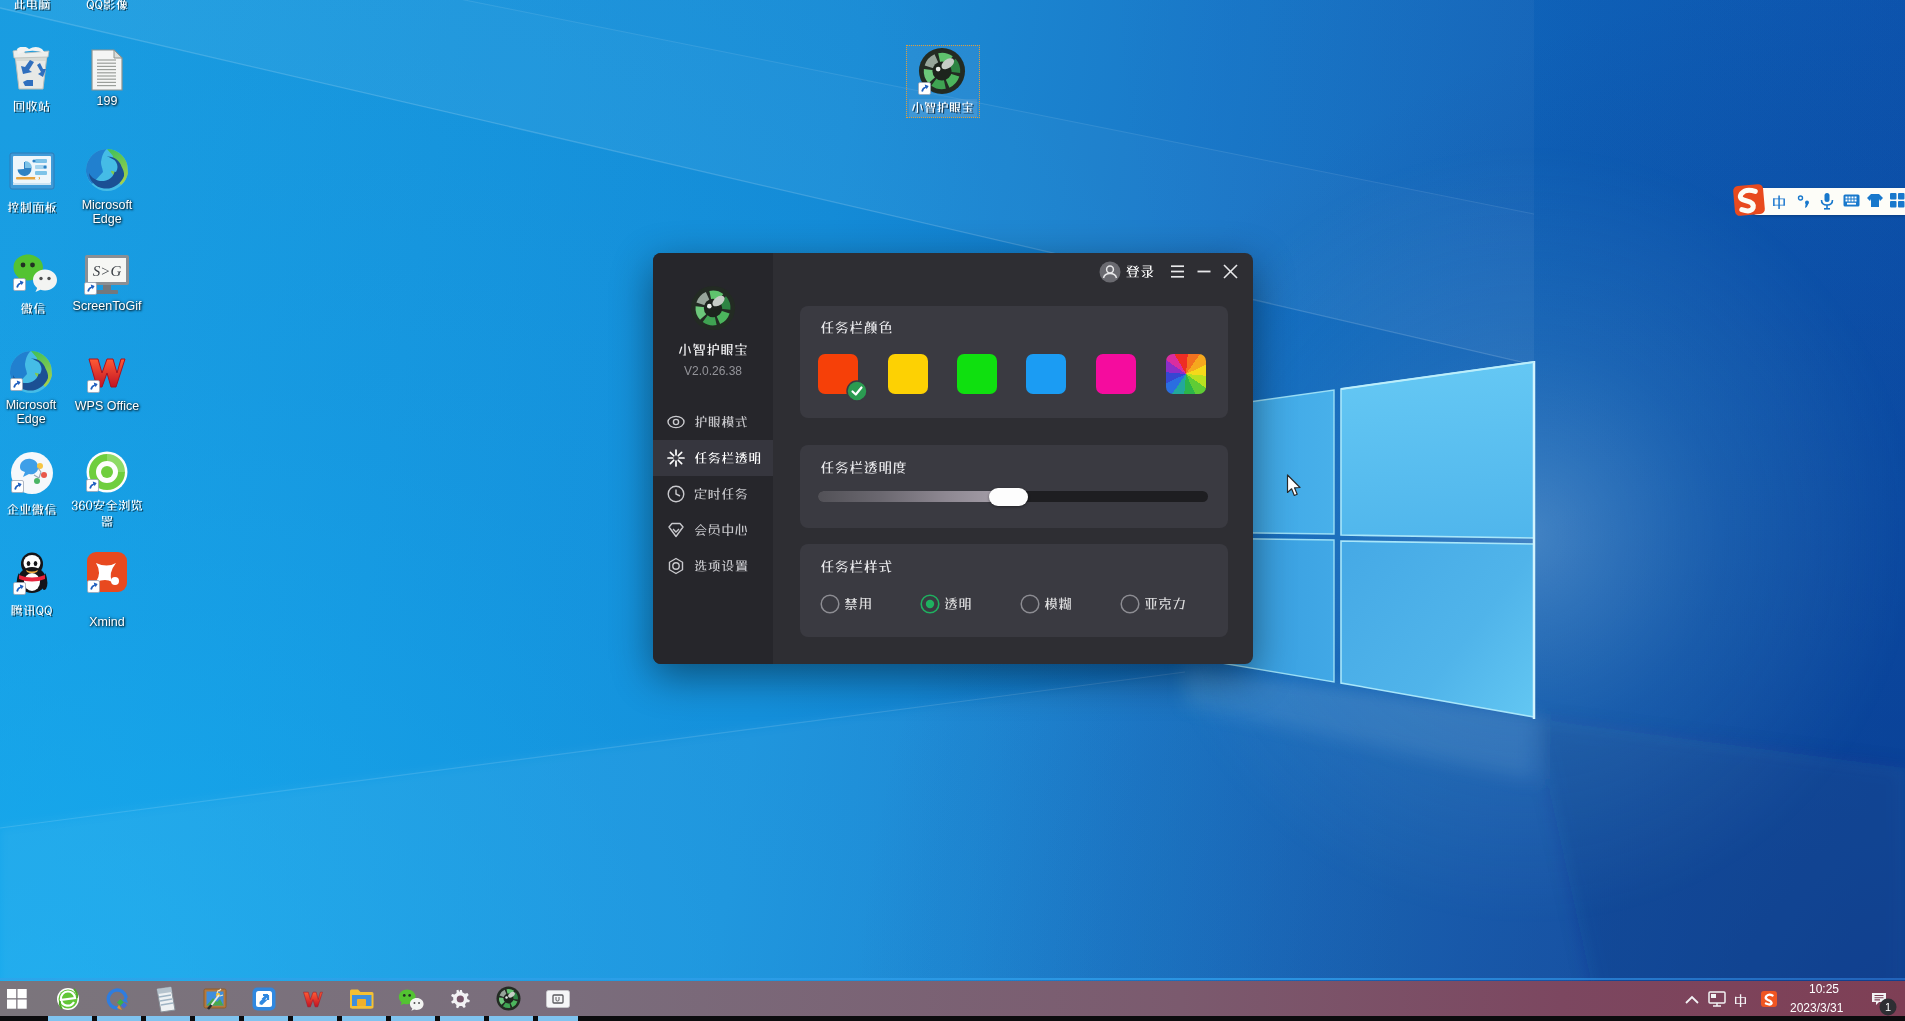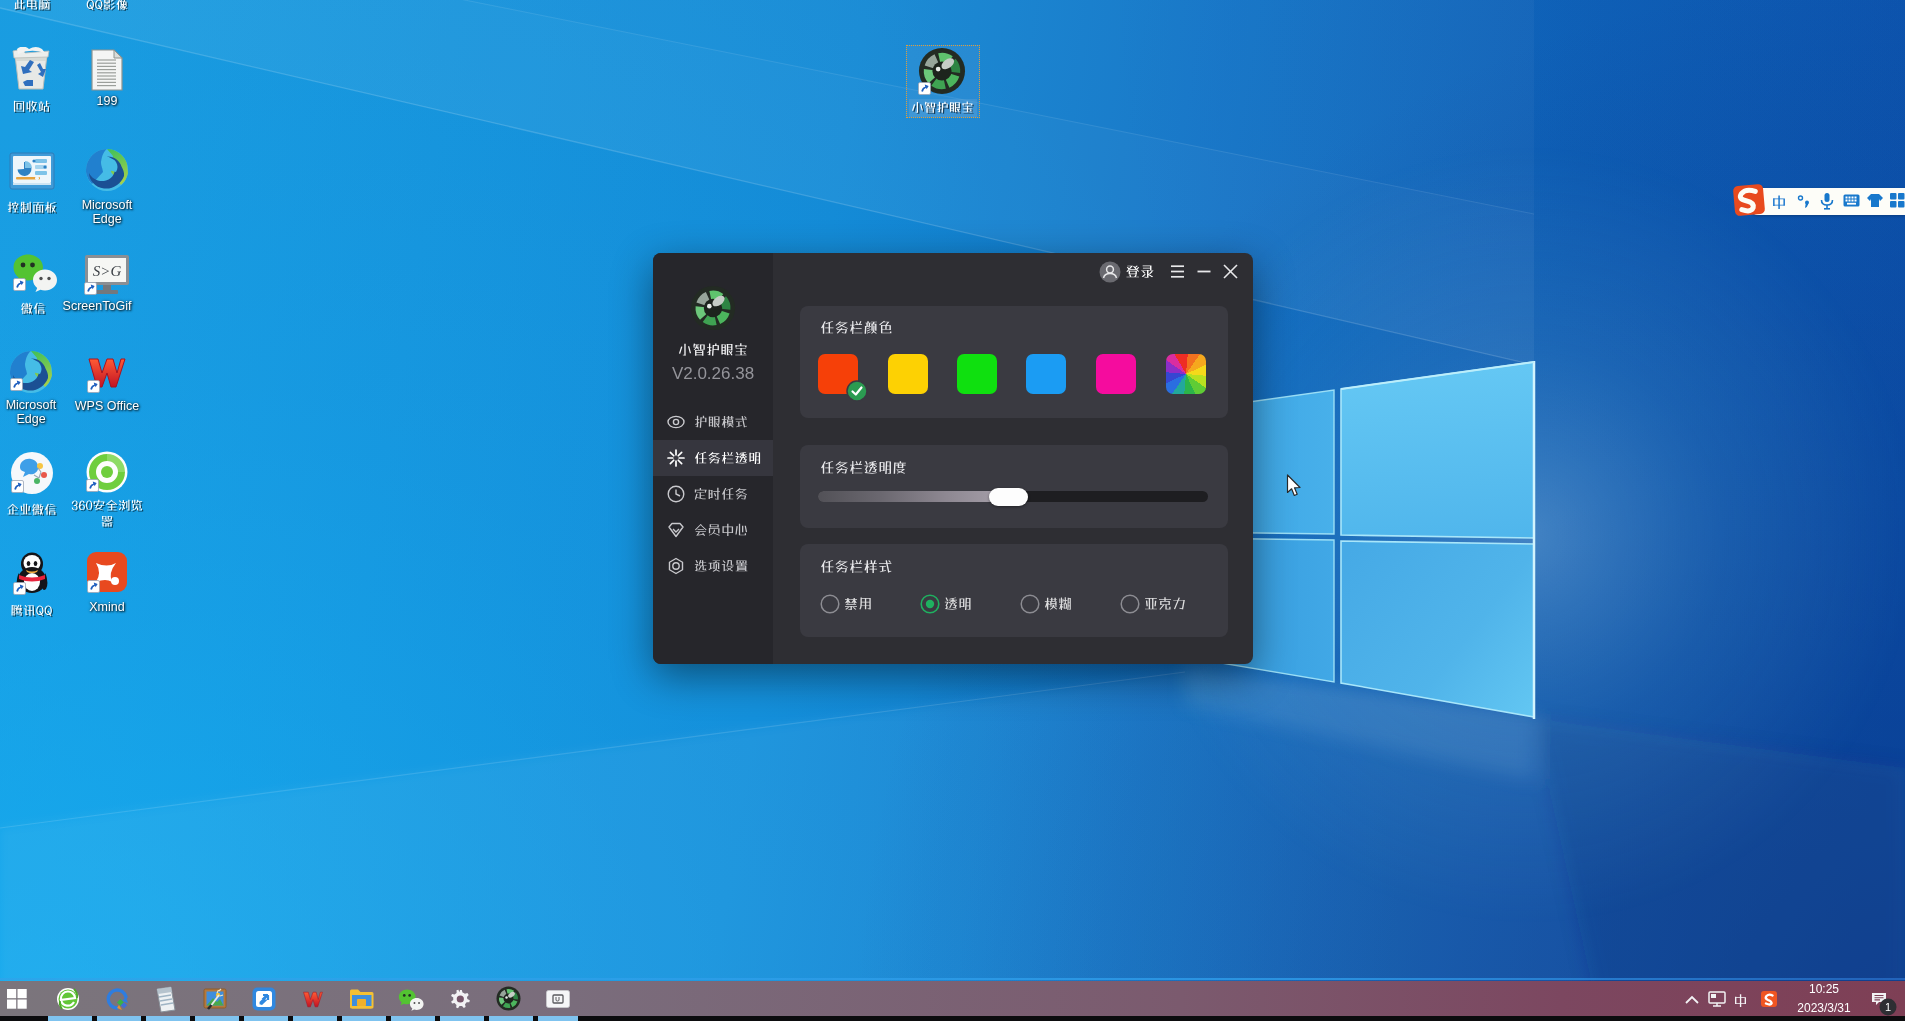--- a/index.html
+++ b/index.html
@@ -257,24 +257,24 @@
 <circle cx="42" cy="46" r="5" fill="#e8ece8"></circle>
       </g>
     </svg>
     <svg style="position:absolute;left:918px;top:82px;" width="13" height="13" viewBox="0 0 13 13">
       <rect x="0.5" y="0.5" width="12" height="12" rx="1.5" fill="#fff" stroke="#9aa5b5" stroke-width="0.8"></rect>
 <path d="M3.25 9.36 Q 3.9 5.46 7.280000000000001 4.68 L 6.76 2.6 L 10.66 3.9 L 8.58 7.280000000000001 L 8.06 5.72 Q 5.46 6.76 4.94 9.75 Z" fill="#1f5fbf"></path>
     </svg>
     <div class="lbl" style="left:0;top:94px;width:214px">&nbsp;</div>
     <div class="lbl" style="left:80px;top:94px;width:54px">199</div>
     <div class="lbl" style="left:70px;top:198px;width:74px">Microsoft<br>Edge</div>
-    <div class="lbl" style="left:43px;top:299px;width:108px">ScreenToGif</div>
+    <div class="lbl" style="left:53px;top:299px;width:108px">ScreenToGif</div>
     <div class="lbl" style="left:-6px;top:398px;width:74px">Microsoft<br>Edge</div>
     <div class="lbl" style="left:70px;top:399px;width:74px">WPS Office</div>
-    <div class="lbl" style="left:73px;top:600px;width:68px">Xmind</div>
+    <div class="lbl" style="left:73px;top:615px;width:68px">Xmind</div>
     <div class="abs" style="left:653px;top:253px;width:600px;height:411px;border-radius:8px;background:#2e2e33;box-shadow:0 12px 40px rgba(0,0,0,0.45);overflow:hidden">
       <div class="abs" style="left:0;top:0;width:120px;height:411px;background:#26262b"></div>
       <div class="abs" style="left:0;top:187px;width:120px;height:36px;background:#36363e"></div>
       <div class="abs" style="left:147px;top:53px;width:428px;height:112px;background:#3a3a41;border-radius:8px"></div>
       <div class="abs" style="left:147px;top:192px;width:428px;height:83px;background:#3a3a41;border-radius:8px"></div>
       <div class="abs" style="left:147px;top:291px;width:428px;height:93px;background:#3a3a41;border-radius:8px"></div>
       <div class="abs" style="left:165px;top:101px;width:40px;height:40px;border-radius:7px;background:#f64008"></div>
       <div class="abs" style="left:235px;top:101px;width:40px;height:40px;border-radius:7px;background:#fdd103"></div>
       <div class="abs" style="left:304px;top:101px;width:40px;height:40px;border-radius:7px;background:#0fe00f"></div>
       <div class="abs" style="left:373px;top:101px;width:40px;height:40px;border-radius:7px;background:#1b9cf3"></div>
@@ -359,21 +359,21 @@
       <path d="M9 4.5 L9 9 L13 11" fill="none" stroke="#c9c9cd" stroke-width="1.4"></path>
     </svg>
     <svg style="position:absolute;left:667px;top:521px;" width="18" height="18" viewBox="0 0 18 18">
       <path d="M2 6 L5 2.5 L13 2.5 L16 6 L9 15.5 Z" fill="none" stroke="#c9c9cd" stroke-width="1.4" stroke-linejoin="round"></path>
       <path d="M6 8 L9 11 L12 8" fill="none" stroke="#c9c9cd" stroke-width="1.4"></path>
     </svg>
     <svg style="position:absolute;left:667px;top:557px;" width="18" height="18" viewBox="0 0 18 18">
       <path d="M9 1.5 L15.5 5.25 L15.5 12.75 L9 16.5 L2.5 12.75 L2.5 5.25 Z" fill="none" stroke="#c9c9cd" stroke-width="1.4" stroke-linejoin="round"></path>
       <circle cx="9" cy="9" r="3.2" fill="none" stroke="#c9c9cd" stroke-width="1.4"></circle>
     </svg>
-    <div class="abs" style="left:653px;top:364px;width:120px;text-align:center;font-size:17px;color:#94949a">V2.0.26.38</div>
+    <div class="abs" style="left:653px;top:364px;width:120px;text-align:center;font-size:12px;color:#94949a">V2.0.26.38</div>
     <div class="abs" style="left:0;top:978px;width:1905px;height:2px;background:linear-gradient(90deg,rgba(45,165,235,0.95),rgba(45,150,228,0.9) 70%,rgba(40,110,200,0.75))"></div>
     <div class="abs" style="left:0;top:980.5px;width:1905px;height:40.5px;background:linear-gradient(90deg,#7b757c 0%,#7a6d7c 30%,#7b5a6e 62%,#7c4760 82%,#7e3f55 100%)"></div>
     <div class="abs" style="left:0;top:1016px;width:1905px;height:5px;background:#0c0c0e"></div>
     <div class="abs" style="left:48px;top:1016px;width:44px;height:5px;background:#7fc3ef"></div>
     <div class="abs" style="left:97px;top:1016px;width:44px;height:5px;background:#7fc3ef"></div>
     <div class="abs" style="left:146px;top:1016px;width:44px;height:5px;background:#7fc3ef"></div>
     <div class="abs" style="left:195px;top:1016px;width:44px;height:5px;background:#7fc3ef"></div>
     <div class="abs" style="left:244px;top:1016px;width:44px;height:5px;background:#7fc3ef"></div>
     <div class="abs" style="left:293px;top:1016px;width:44px;height:5px;background:#7fc3ef"></div>
     <div class="abs" style="left:342px;top:1016px;width:44px;height:5px;background:#7fc3ef"></div>
@@ -481,21 +481,21 @@
       <rect x="1" y="1" width="16" height="11" rx="1" fill="none" stroke="#f2f2f4" stroke-width="1.5"></rect>
       <line x1="9" y1="12" x2="9" y2="15" stroke="#f2f2f4" stroke-width="1.5"></line>
       <line x1="5" y1="15" x2="13" y2="15" stroke="#f2f2f4" stroke-width="1.5"></line>
       <rect x="3" y="3" width="5" height="4" fill="#f2f2f4"></rect>
     </svg>
     <svg style="position:absolute;left:1761px;top:991px;" width="16" height="16" viewBox="0 0 16 16">
       <rect x="0" y="0" width="16" height="16" rx="3" fill="#f05522"></rect>
       <path d="M11.5 4.5 Q8 2.5 5.5 5 Q3.5 7.5 7 9 Q11 10.5 10.5 12.5 Q9.5 14.5 5 12.5" stroke="#fff" stroke-width="2.4" fill="none" stroke-linecap="round"></path>
     </svg>
     <div class="abs" style="left:1794px;top:982px;width:60px;height:12px;font-size:12px;color:#fff;text-align:center">10:25</div>
-    <div class="abs" style="left:1790px;top:1001px;width:68px;height:12px;font-size:12px;color:#fff;text-align:center">2023/3/31</div>
+    <div class="abs" style="left:1790px;top:1001px;width:68px;height:12px;font-size:12px;color:#fff;">2023/3/31</div>
     <svg style="position:absolute;left:1871px;top:991px;" width="20" height="16" viewBox="0 0 20 16">
       <path d="M1 2 L15 2 L15 11 L8 11 L5 14 L5 11 L1 11 Z" fill="#f2f2f4"></path>
       <path d="M3.5 4.5 L12.5 4.5 M3.5 6.7 L12.5 6.7 M3.5 8.9 L9 8.9" stroke="#7c4055" stroke-width="1.1"></path>
     </svg>
     <svg style="position:absolute;left:1879px;top:998px;" width="18" height="18" viewBox="0 0 18 18">
       <circle cx="9" cy="9" r="8.5" fill="#2e2e33"></circle>
       <text x="9" y="13" font-size="11" fill="#fff" text-anchor="middle" font-family="Liberation Sans,sans-serif">1</text>
     </svg>
     <div class="abs" style="left:1753px;top:188px;width:152px;height:27px;background:#fdfdf8;border-radius:4px 0 0 4px;box-shadow:0 1px 3px rgba(0,0,0,0.25)"></div>
     <svg style="position:absolute;left:1732px;top:183px;" width="34" height="35" viewBox="0 0 34 35">

